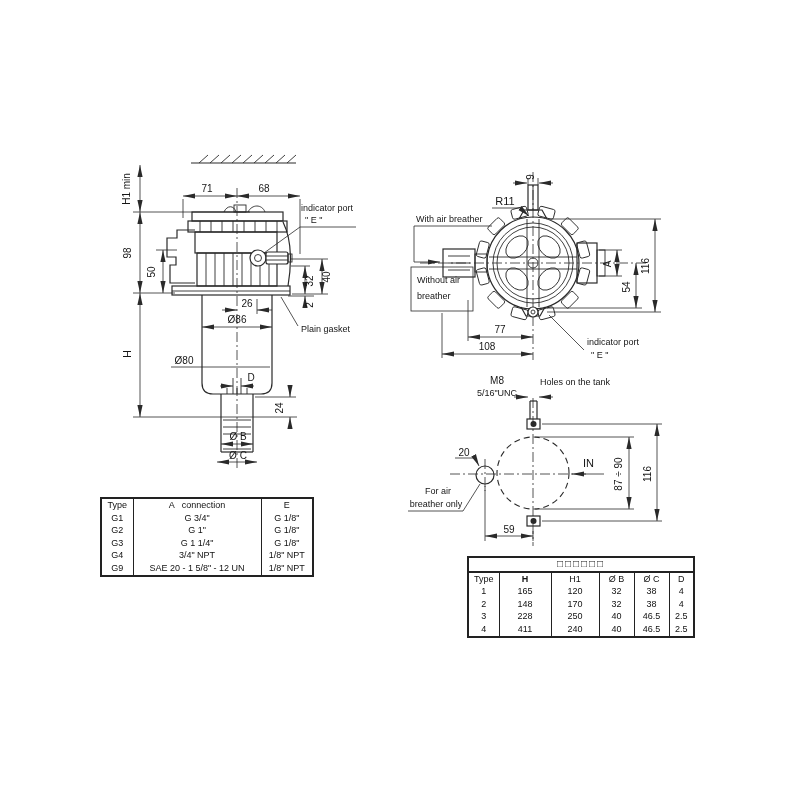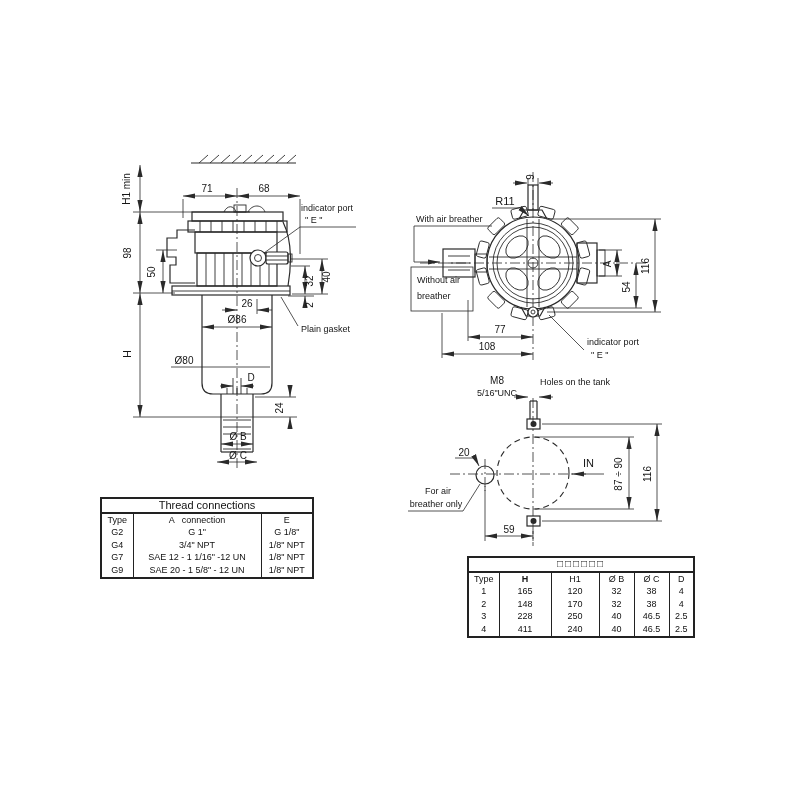--- a/index.html
+++ b/index.html
@@ -350,43 +350,45 @@
   </g>
 </svg>
 
 <table class="ttable">
   <colgroup>
         <col style="width:32px">
         <col style="width:128px">
         <col style="width:52px">
       </colgroup>
   <thead>
-    <tr>
-      <th class="title-cell" colspan="3">Thread connections</th>
-    </tr>
     <tr class="hdr">
       <th>Type</th>
       <th>A   connection</th>
       <th>E</th>
     </tr>
   </thead>
   <tbody>
         <tr>
+          <td>G1</td>
+          <td>G 3/4"</td>
+          <td>G 1/8"</td>
+        </tr>
+        <tr>
           <td>G2</td>
           <td>G 1"</td>
           <td>G 1/8"</td>
         </tr>
         <tr>
+          <td>G3</td>
+          <td>G 1 1/4"</td>
+          <td>G 1/8"</td>
+        </tr>
+        <tr>
           <td>G4</td>
           <td>3/4" NPT</td>
-          <td>1/8" NPT</td>
-        </tr>
-        <tr>
-          <td>G7</td>
-          <td>SAE 12 - 1 1/16" -12 UN</td>
           <td>1/8" NPT</td>
         </tr>
         <tr>
           <td>G9</td>
           <td>SAE 20 - 1 5/8" - 12 UN</td>
           <td>1/8" NPT</td>
         </tr>
       </tbody>
 </table>
 

